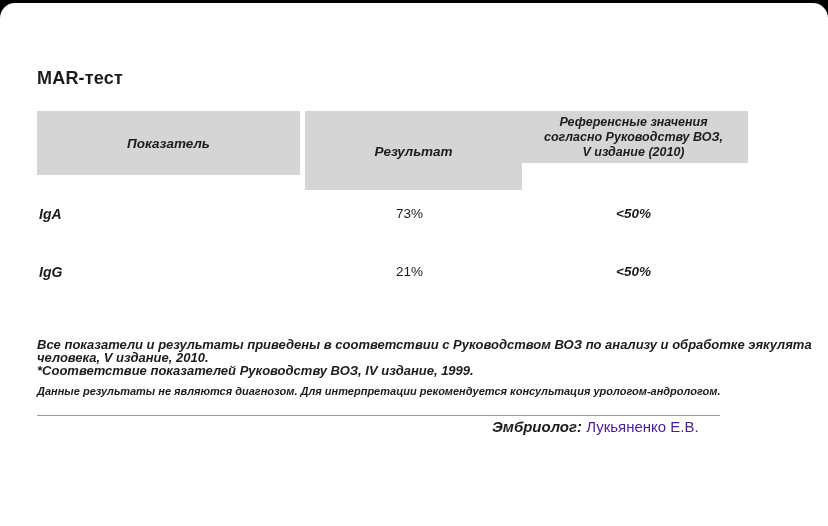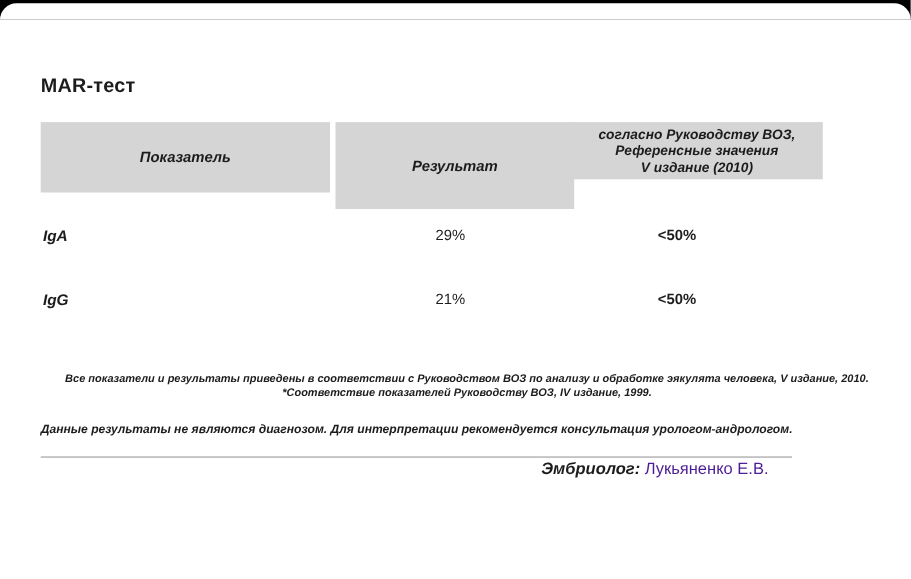--- a/index.html
+++ b/index.html
@@ -91,36 +91,36 @@
   }
   .cell-result {
     position: absolute;
     left: 264px;
     width: 217px;
     text-align: center;
     font-size: 13.5px;
   }
   .cell-reference {
     position: absolute;
-    left: 464px;
+    left: 482px;
     width: 229px;
     text-align: center;
     font-weight: bold;
+    font-style: italic;
     font-size: 13.5px;
   }
   .footnote-block {
     position: absolute;
     left: 37px;
     top: 339px;
     width: 775px;
     font-weight: bold;
     font-style: italic;
-    font-size: 10px;
+    font-size: 13px;
     line-height: 12.8px;
-    text-align: center;
   }
   .disclaimer {
     position: absolute;
     left: 37px;
     top: 385px;
     width: 775px;
     font-weight: bold;
     font-style: italic;
     font-size: 11px;
   }
@@ -157,30 +157,30 @@
 
   <div class="table">
     <div class="hdr-cell hdr-c1">
       <div class="hdr-label">Показатель</div>
     </div>
     <div class="hdr-cell hdr-c2">
       <div class="hdr-label">Результат</div>
     </div>
     <div class="hdr-cell hdr-c3">
       <div class="hdr-lines">
+        <div>Референсные значения</div>
         <div>согласно Руководству ВОЗ,</div>
-        <div>Референсные значения</div>
         <div>V издание (2010)</div>
       </div>
     </div>
   </div>
 
   <div class="row row-iga">
     <div class="cell-indicator">IgA</div>
-    <div class="cell-result">29%</div>
+    <div class="cell-result">73%</div>
     <div class="cell-reference">&lt;50%</div>
   </div>
 
   <div class="row row-igg">
     <div class="cell-indicator">IgG</div>
     <div class="cell-result">21%</div>
     <div class="cell-reference">&lt;50%</div>
   </div>
 
   <div class="footnote-block">

